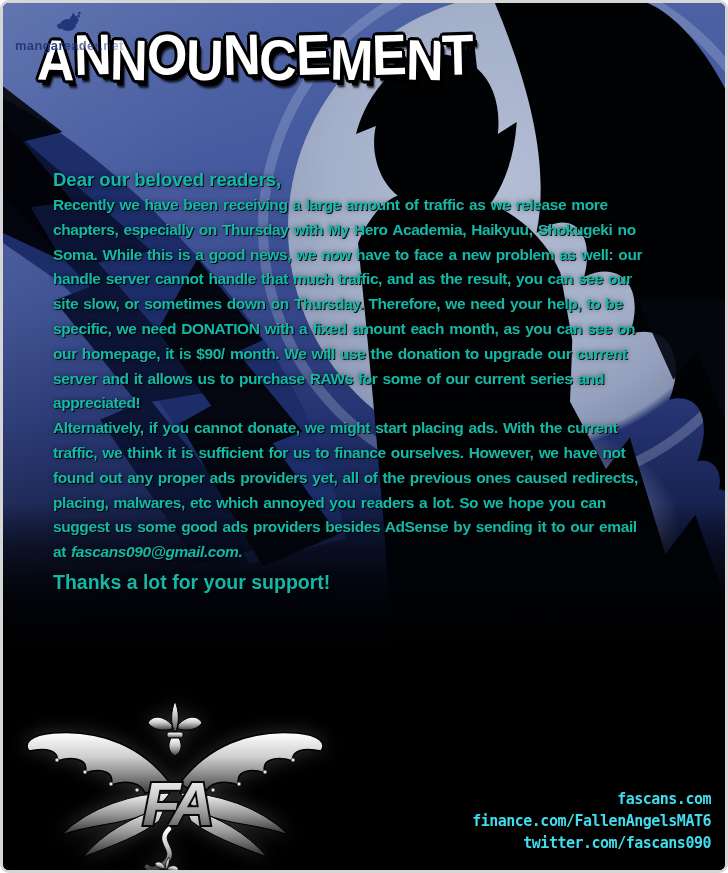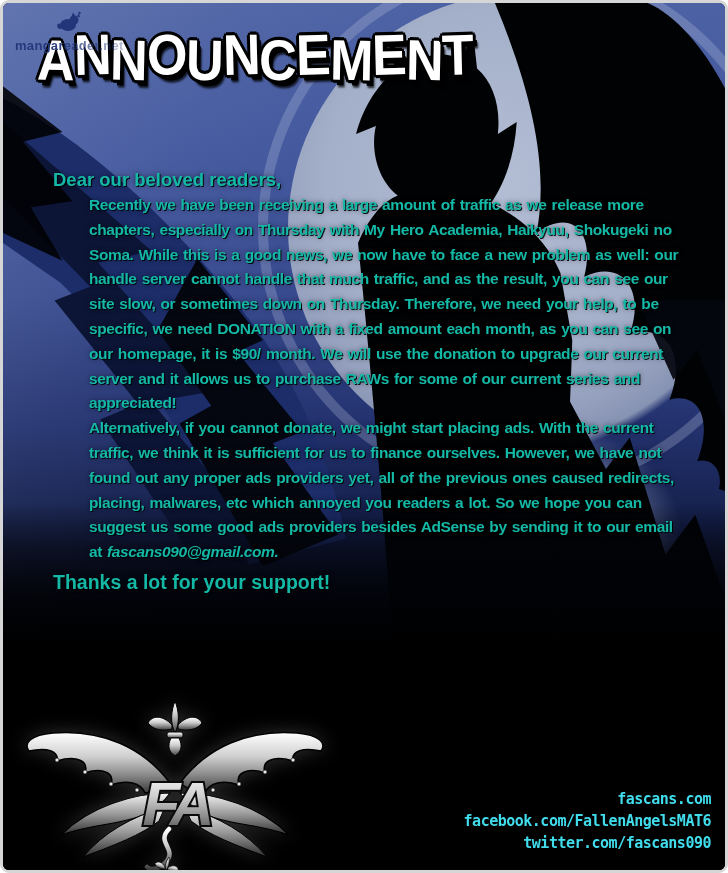--- a/index.html
+++ b/index.html
@@ -81,21 +81,20 @@
     color:#14b8a6;
   }
   .salutation{
     font-size:18.5px;font-weight:bold;line-height:26px;
     text-shadow:1px 1px 0 rgba(0,0,0,.9), 0 0 5px rgba(0,0,0,.6);
   }
   .body-line{
     font-size:15.5px;font-weight:bold;line-height:24.8px;
     letter-spacing:-0.4px;word-spacing:1.2px;white-space:nowrap;
     text-shadow:1px 1px 0 rgba(0,0,0,.9), 0 0 5px rgba(0,0,0,.55);
-    margin-left:36px;
   }
   .body-line em{}
   .closing{
     margin-top:3px;
     font-size:19.5px;font-weight:bold;line-height:28px;
     text-shadow:1px 1px 0 rgba(0,0,0,.9), 0 0 5px rgba(0,0,0,.6);
   }
   
   .links{
     position:absolute;right:14px;bottom:16px;z-index:8;
@@ -247,17 +246,17 @@
       <g transform="translate(150,168) scale(0.45) rotate(14)" fill="url(#metal)" stroke="#000" stroke-width="1.4">
         <path d="M0,0 C-4,10 -5,22 0,32 C5,22 4,10 0,0 Z"></path>
         <path d="M-3,24 C-12,14 -23,14 -27,22 C-21,30 -10,30 -3,28 Z"></path>
         <path d="M3,24 C12,14 23,14 27,22 C21,30 10,30 3,28 Z"></path>
       </g>
     </g>
   </svg>
 
   <div class="links">
       <div class="link-line">fascans.com</div>
-      <div class="link-line">facebook.com/FallenAngelsMAT6</div>
+      <div class="link-line">finance.com/FallenAngelsMAT6</div>
       <div class="link-line">twitter.com/fascans090</div>
     </div>
 
 </div>
 
 </body></html>

